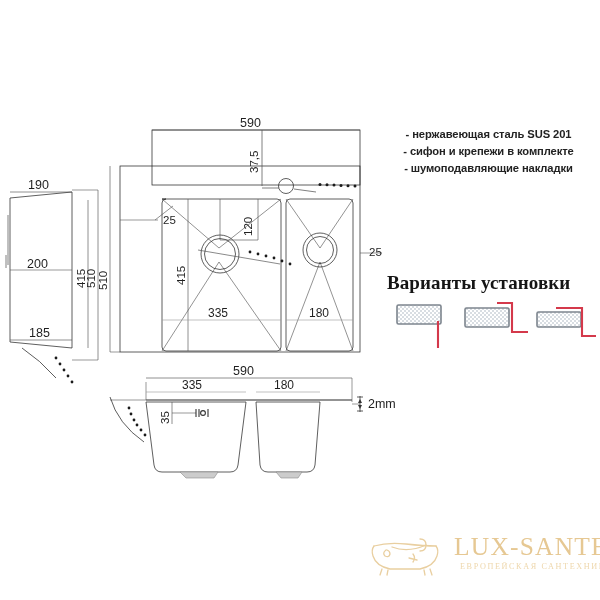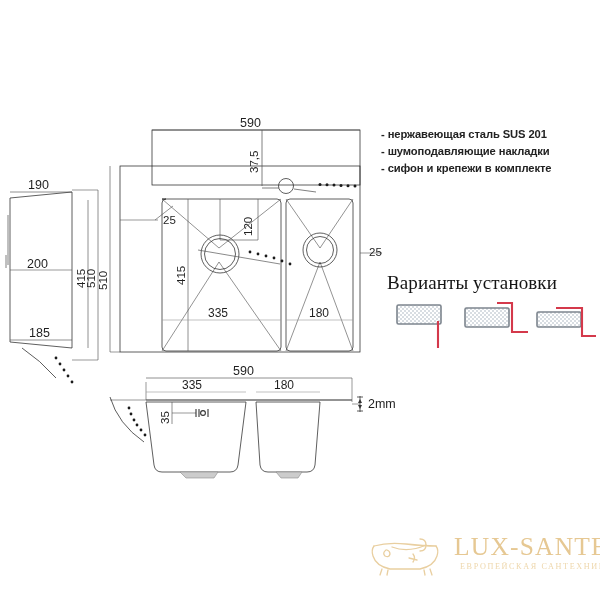--- a/index.html
+++ b/index.html
@@ -28,28 +28,29 @@
     width: 215px;
     font-family: "Liberation Sans", sans-serif;
     font-size: 11.2px;
     line-height: 17.2px;
     color: #222222;
     font-weight: 600;
     letter-spacing: -0.1px;
   }
   .spec-list div {
     white-space: nowrap;
+    text-align: center;
   }
   .variants-title {
     position: absolute;
     left: 387px;
     top: 272px;
     font-family: "Liberation Serif", serif;
     font-size: 19px;
-    font-weight: 400;
+    font-weight: 700;
     color: #151515;
     letter-spacing: 0.1px;
     white-space: nowrap;
   }
   .logo-wrap {
     position: absolute;
     left: 368px;
     top: 528px;
     width: 228px;
     height: 56px;
@@ -294,22 +295,22 @@
 
     <g>
       <rect x="537" y="312" width="44" height="15" fill="url(#hatchPat)" stroke="#7d858e" stroke-width="1.6" rx="1.5"></rect>
       <path d="M 556 308 L 582 308 L 582 336 L 596 336" fill="none" stroke="#d4394b" stroke-width="2.1"></path>
     </g>
   </g>
 </svg>
 
 <div class="spec-list">
   <div>- нержавеющая сталь SUS 201</div>
+  <div>- сифон и крепежи в комплекте</div>
   <div>- шумоподавляющие накладки</div>
-  <div>- сифон и крепежи в комплекте</div>
 </div>
 
 <div class="variants-title">Варианты установки</div>
 
 <div class="logo-wrap">
   <svg class="logo-icon" width="82" height="48" viewBox="0 0 82 48">
     <g fill="none" stroke="#e9cfa0" stroke-width="1.3" stroke-linecap="round">
       <path d="M 6 16 Q 3 20 5 26 Q 8 36 22 39 L 52 39 Q 66 36 69 26 Q 71 20 68 16"></path>
       <path d="M 6 16 Q 20 12 38 14 Q 56 16 68 16"></path>
       <path d="M 14 39 L 12 45 M 20 40 L 19 45 M 56 40 L 57 45 M 62 39 L 64 45"></path>

